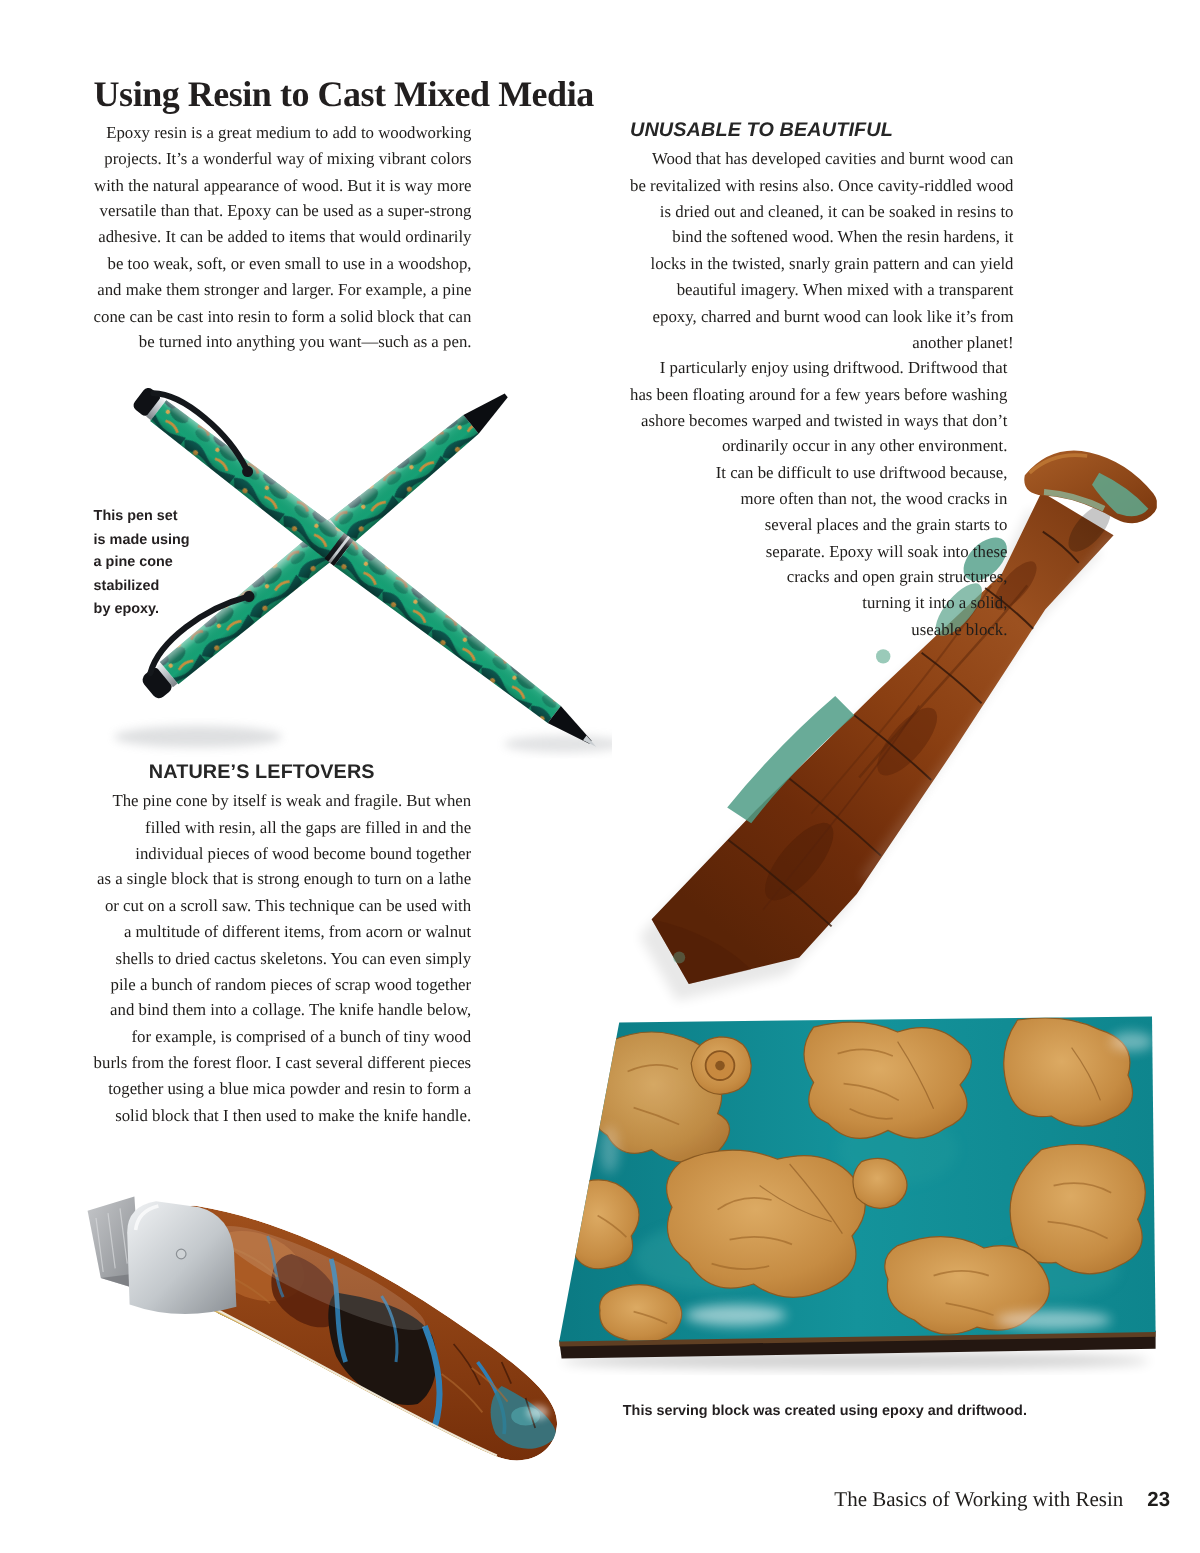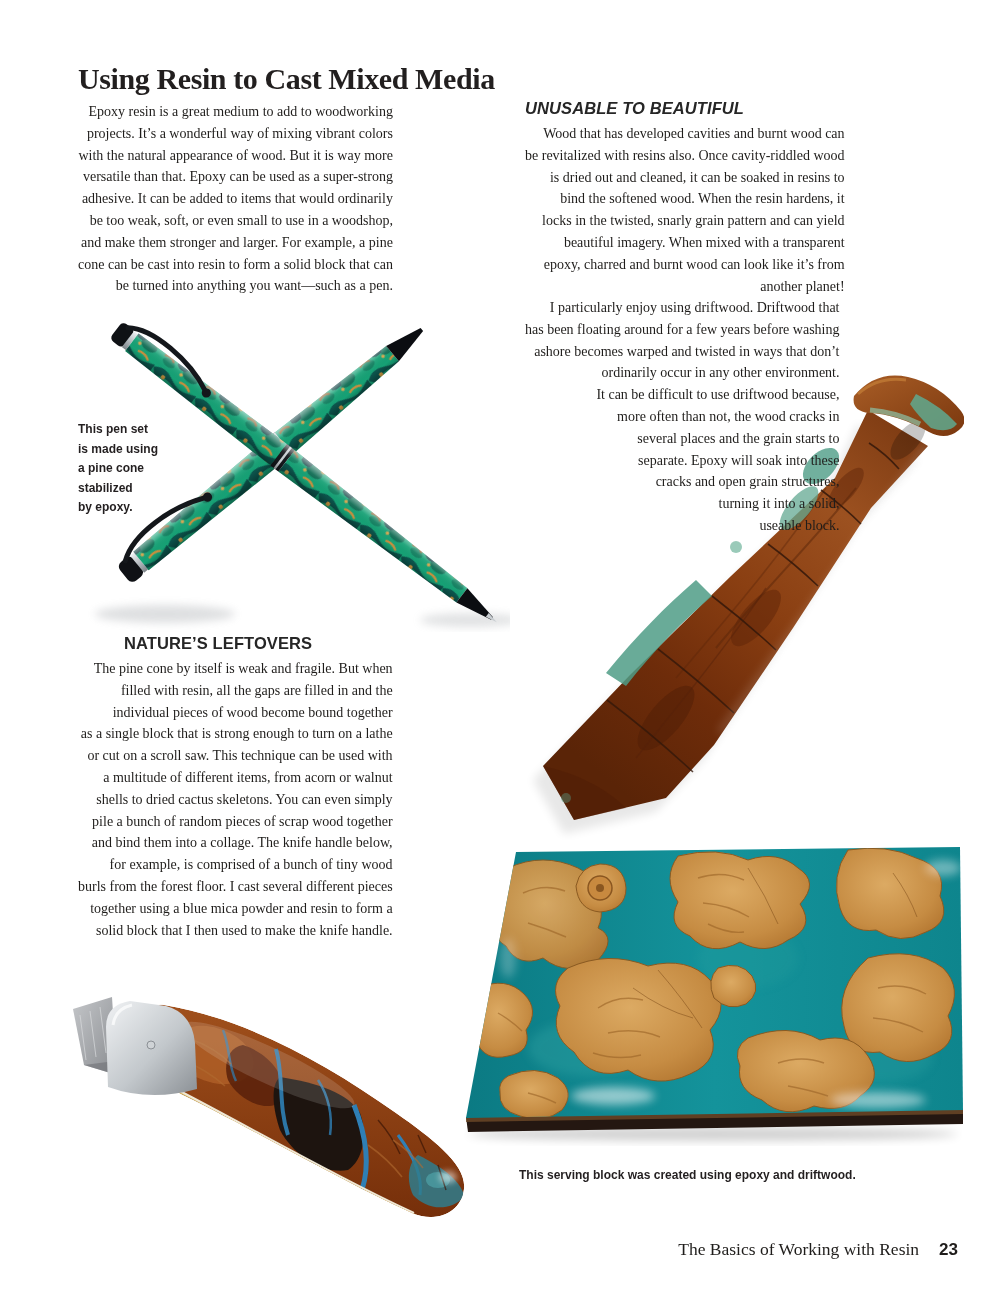--- a/index.html
+++ b/index.html
@@ -263,17 +263,17 @@
         <ellipse cx="250" cy="80" rx="95" ry="18" fill="#fff" opacity=".14" transform="rotate(25 250 80)"></ellipse>
         <ellipse cx="430" cy="192" rx="9" ry="6" fill="#fff" opacity=".55" filter="url(#k-soft)"></ellipse>
       </g>
       <path d="M90,102 L88,42 Q88,20 112,16 L148,21 Q174,28 177,58 L179,104 Q132,117 90,102 Z" fill="url(#k-metal2)"></path>
       <path d="M95,40 Q97,24 114,20" stroke="#ffffff" stroke-width="3" fill="none" opacity=".7"></path>
       <circle cx="133" cy="60" r="4" fill="#cfd3d6" stroke="#8b9095" stroke-width="1"></circle>
     </svg>
   </div>
 
 
-  <div class="abs txt footer" style="left:0;top:1239px;">
+  <div class="abs txt footer" style="left:0;top:1239px;padding-left:17px;">
     <span>The Basics of Working with Resin</span><span class="pagenum">23</span>
   </div>
 
 </div>
 
 </body></html>

